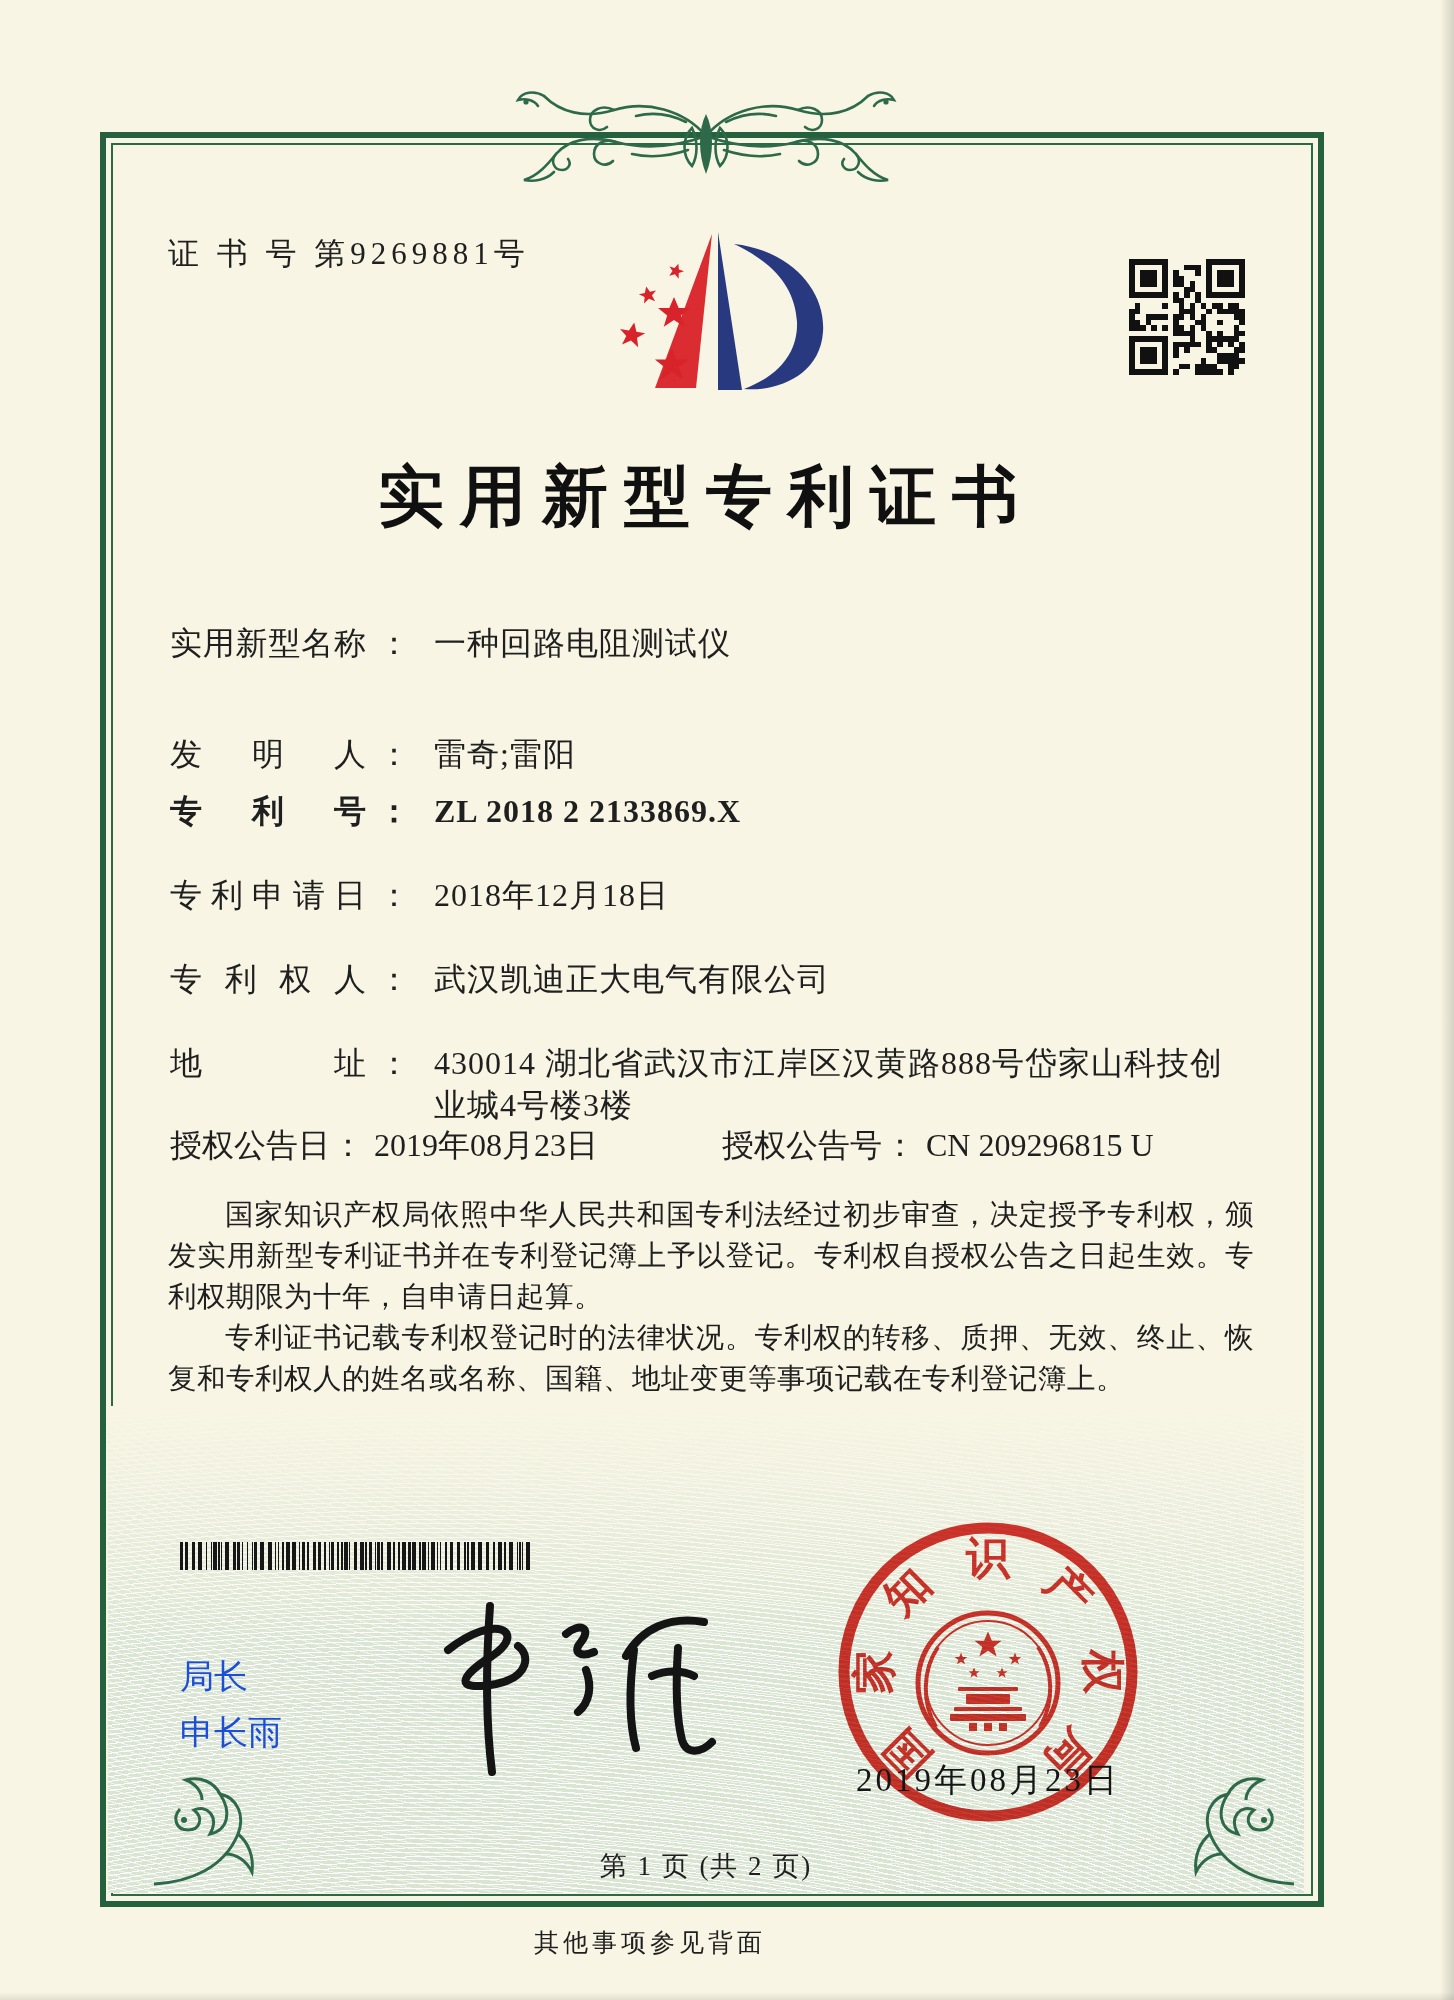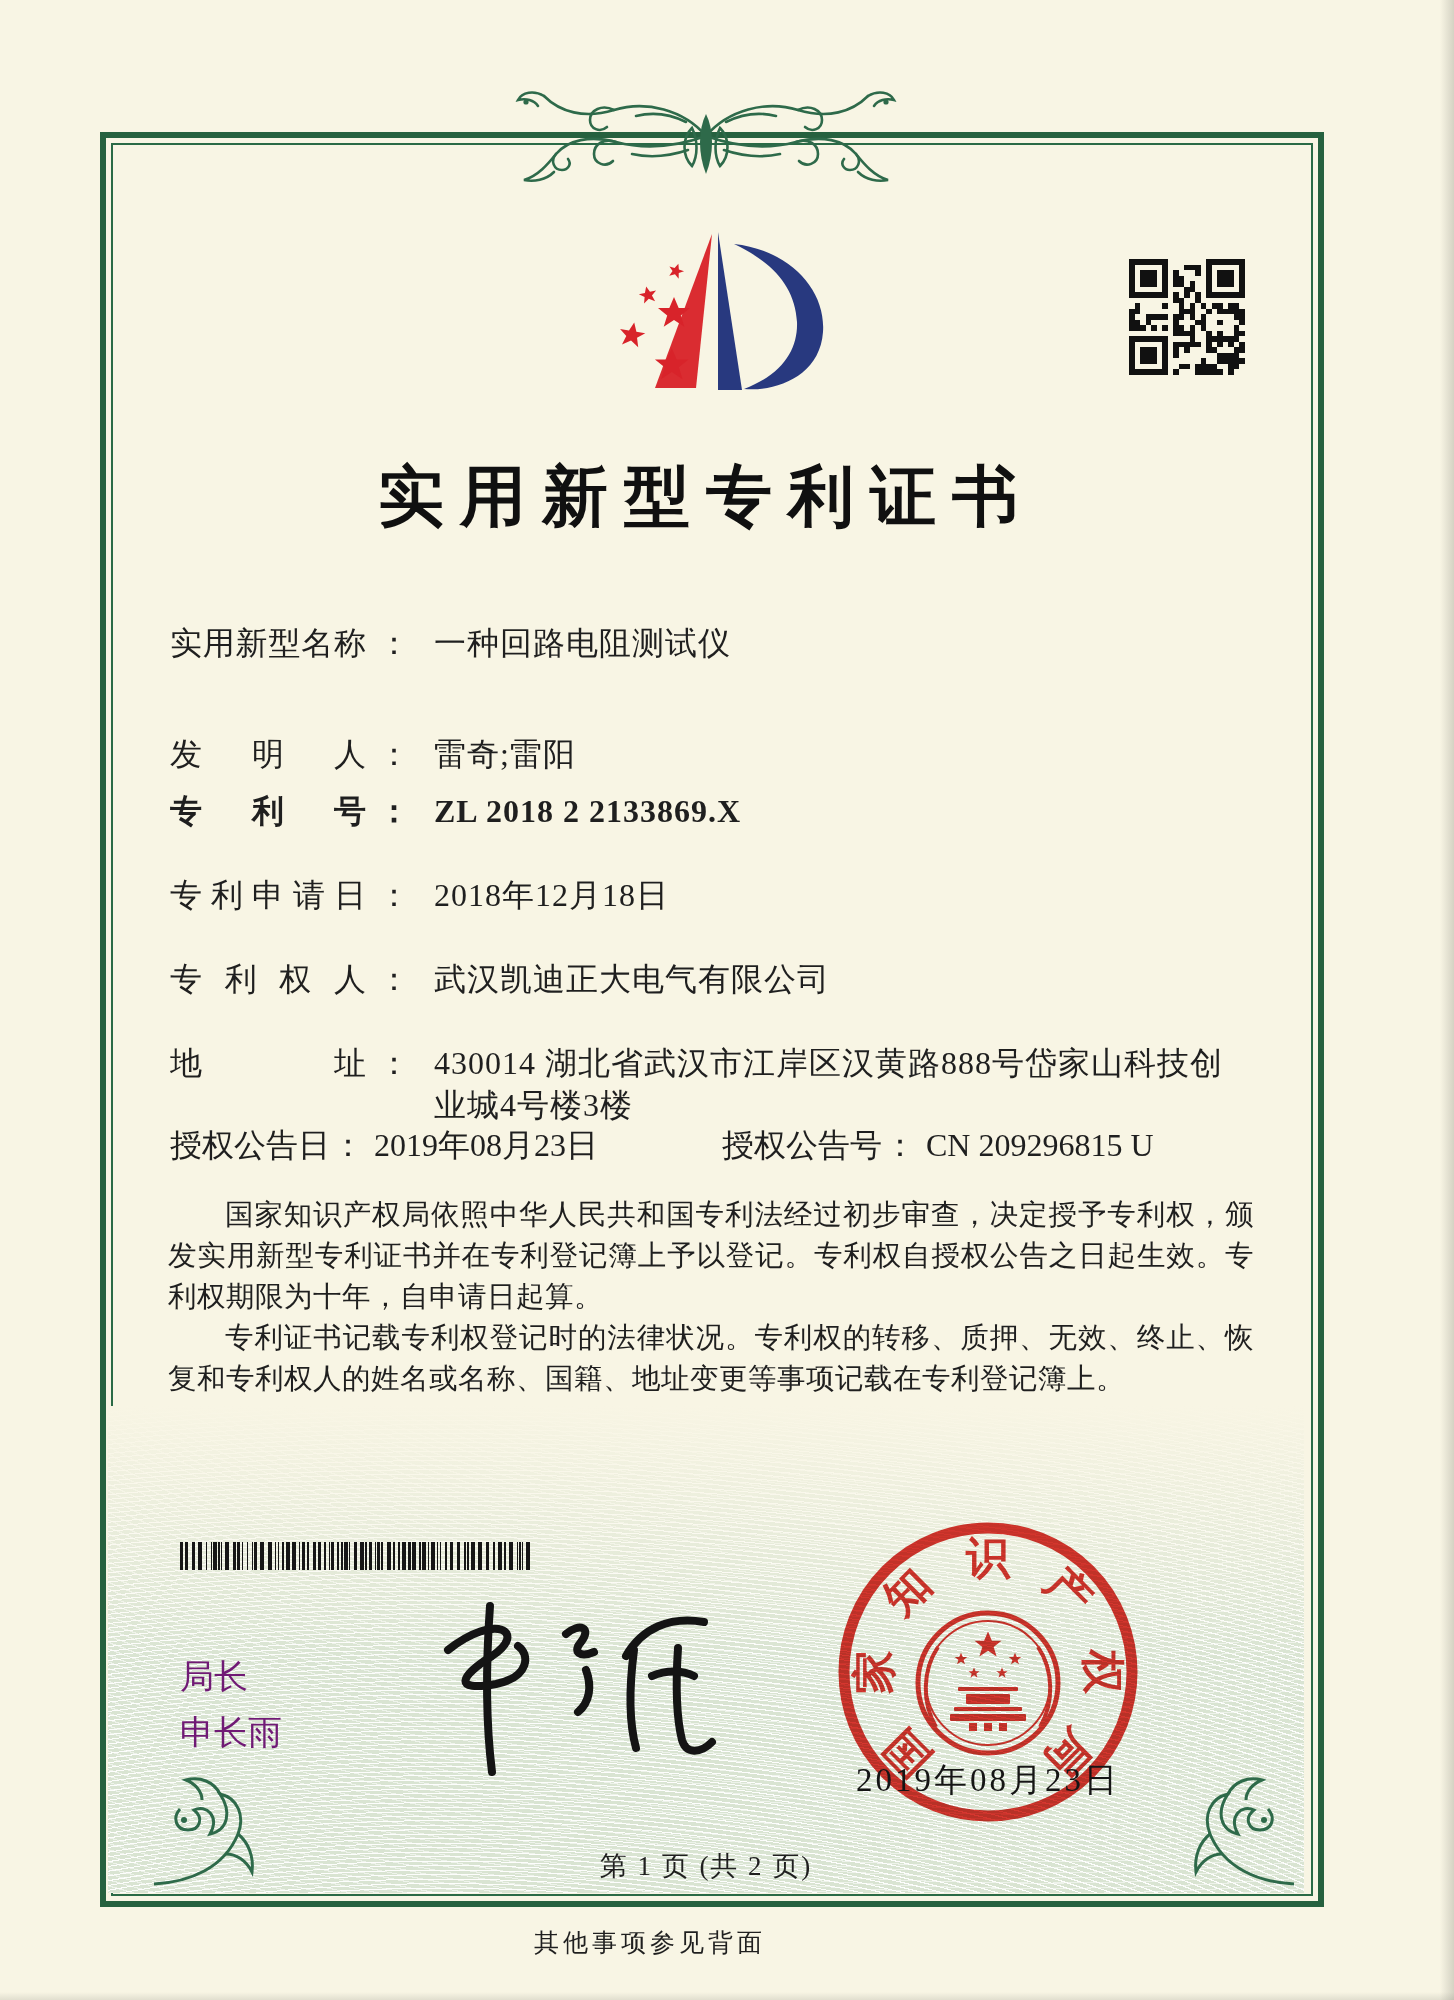--- a/index.html
+++ b/index.html
@@ -38,21 +38,21 @@
   .grant-row{position:absolute;left:170px;top:1124px;width:1100px;font-size:32px;
              line-height:42px;white-space:nowrap;}
   .grant-right{position:absolute;left:552px;top:0;}
   .gcolon{padding:0 10px 0 2px;}
   
   .paras{position:absolute;left:168px;top:1194px;width:1086px;font-size:28.5px;
          line-height:41px;text-align:justify;letter-spacing:.5px;}
   .paras p{margin:0;text-indent:2em;}
   .barcode{position:absolute;left:180px;top:1542px;z-index:2;}
   .signer{position:absolute;left:180px;top:1648px;z-index:2;
-          font-family:"Liberation Sans","DejaVu Sans",sans-serif;font-size:34px;line-height:56px;color:#701a75;}
+          font-family:"Liberation Sans","DejaVu Sans",sans-serif;font-size:34px;line-height:56px;color:#1d4ed8;}
   .signature{position:absolute;left:378px;top:1592px;z-index:2;}
   .seal{position:absolute;left:833px;top:1517px;z-index:2;opacity:.93;mix-blend-mode:multiply;}
   .seal-date{position:absolute;left:828px;top:1758px;width:320px;z-index:3;
              font-size:33px;letter-spacing:3px;text-align:center;color:#151515;}
   .page-num{position:absolute;left:100px;top:1848px;width:1212px;text-align:center;
             font-size:27px;letter-spacing:2px;z-index:3;}
   .back-note{position:absolute;left:100px;top:1926px;width:1100px;text-align:center;
              font-size:25px;letter-spacing:4px;}
   .ornament-top{position:absolute;left:466px;top:88px;}
   .corner-bl{position:absolute;left:150px;top:1768px;z-index:3;}
@@ -99,20 +99,21 @@
   </svg>
   <svg class="corner-br" width="120" height="120" viewBox="0 0 120 120">
     <g transform="scale(-1,1) translate(-120,0)" stroke="#2e6a4a" fill="none" stroke-width="3">
       <path d="M4,116 C40,114 74,100 88,66 C95,48 88,30 70,26 C82,44 78,62 60,66 C70,48 56,36 44,42 C54,50 50,62 38,62 C26,62 22,50 30,41"></path>
       <path d="M70,26 C64,14 50,8 36,12 C46,16 52,24 52,32"></path>
       <path d="M88,66 C98,74 104,88 102,104 C96,92 86,86 76,86"></path>
       <circle cx="34" cy="52" r="3" fill="#2e6a4a" stroke="none"></circle>
     </g>
   </svg>
 
+  <div class="cert-no">证 书 号 第9269881号</div>
 
   <svg class="logo" width="280" height="200" viewBox="0 0 280 200">
     <g fill="#d8232a">
       <polygon points="120,16 104,170 63,170" opacity="0.96"></polygon>
       <g id="star" transform="translate(82,95)">
         <polygon points="0,-16 4.7,-4.9 16,-4.9 6.8,2.4 10.3,13.8 0,6.9 -10.3,13.8 -6.8,2.4 -16,-4.9 -4.7,-4.9"></polygon>
       </g>
       <use href="#star" transform="translate(1,47) scale(1.05)" x="-7" y="0"></use>
       <g transform="translate(84,53) rotate(18) scale(0.48)">
           <polygon points="0,-16 4.7,-4.9 16,-4.9 6.8,2.4 10.3,13.8 0,6.9 -10.3,13.8 -6.8,2.4 -16,-4.9 -4.7,-4.9"></polygon>

